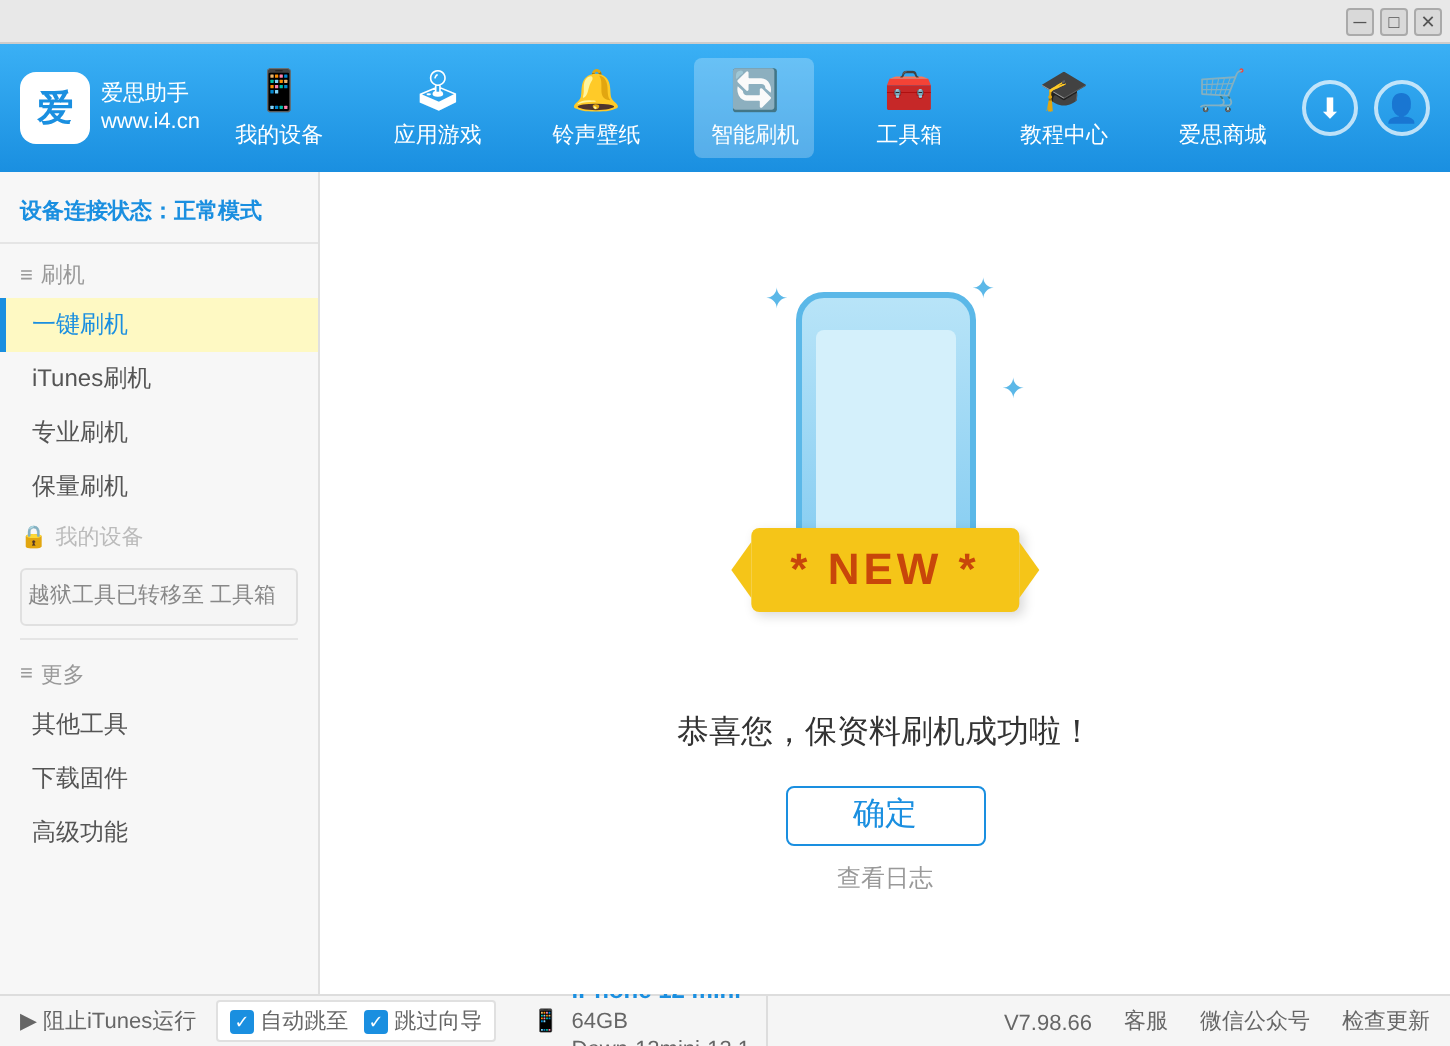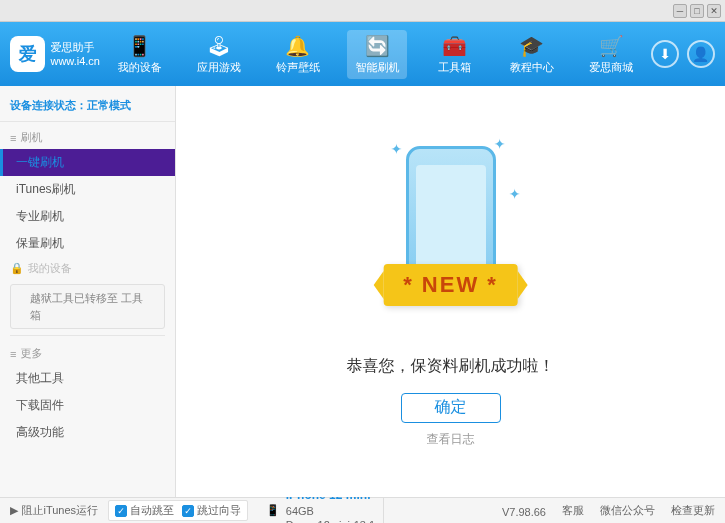--- a/index.html
+++ b/index.html
@@ -115,21 +115,21 @@
     }
 
     
     .main-layout {
       display: flex;
       height: calc(523px - 22px - 64px - 26px);
     }
 
     
     .sidebar {
-      width: 176px;
+      width: 160px;
       background: #f7f7f7;
       border-right: 1px solid #e0e0e0;
       padding: 8px 0;
       flex-shrink: 0;
       overflow-y: auto;
     }
     .sidebar-status {
       padding: 4px 10px 8px;
       font-size: 11px;
       color: #666;
@@ -151,31 +151,31 @@
     .sidebar-item {
       padding: 5px 16px;
       color: #555;
       font-size: 12px;
       cursor: pointer;
       display: flex;
       align-items: center;
       gap: 4px;
     }
     .sidebar-item.active {
-      background: #4c1d95;
+      background: #fef9c3;
       color: #1a8fe0;
       border-left: 3px solid #1a8fe0;
       padding-left: 13px;
     }
     .sidebar-notice {
       margin: 4px 10px;
       background: #f5f5f5;
       border: 1px solid #e0e0e0;
       border-radius: 3px;
-      padding: 5px 19px;
+      padding: 5px 3px;
       font-size: 11px;
       color: #888;
       line-height: 1.5;
     }
     .sidebar-divider {
       height: 1px;
       background: #e5e5e5;
       margin: 6px 10px;
     }
 

